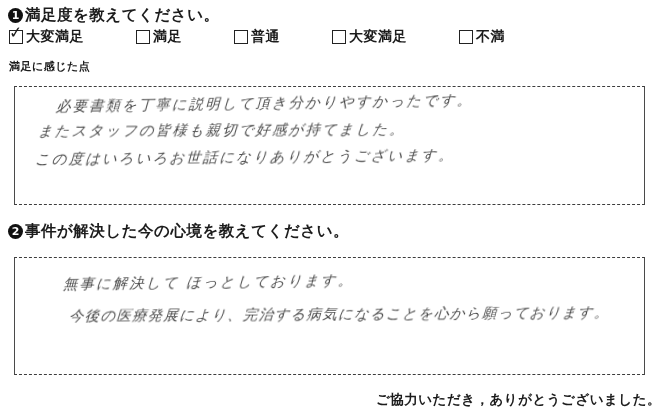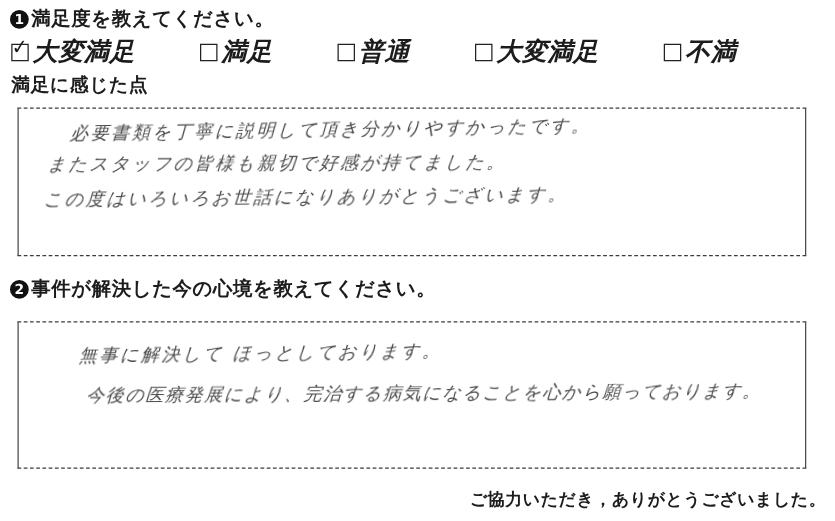--- a/index.html
+++ b/index.html
@@ -74,32 +74,31 @@
     top: -8px;
     left: -1px;
     font-size: 16px;
     font-weight: bold;
     color: #1a1a1a;
     font-family: "DejaVu Sans", "Liberation Sans", sans-serif;
     transform: rotate(-5deg);
     visibility: hidden;
   }
   .option-label {
-    font-size: 20px;
-    font-weight: 600;
-    letter-spacing: 0.5px;
-    font-style: italic;
+    font-size: 14px;
+    font-weight: 600;
+    letter-spacing: 0.5px;
   }
 
   
   .comment-label {
     position: absolute;
     left: 9px;
     top: 59px;
-    font-size: 15px;
+    font-size: 11px;
     font-weight: 600;
     letter-spacing: 0.5px;
   }
 
   
   .answer-box {
     position: absolute;
     left: 14px;
     width: 629px;
     background: #ffffff;

